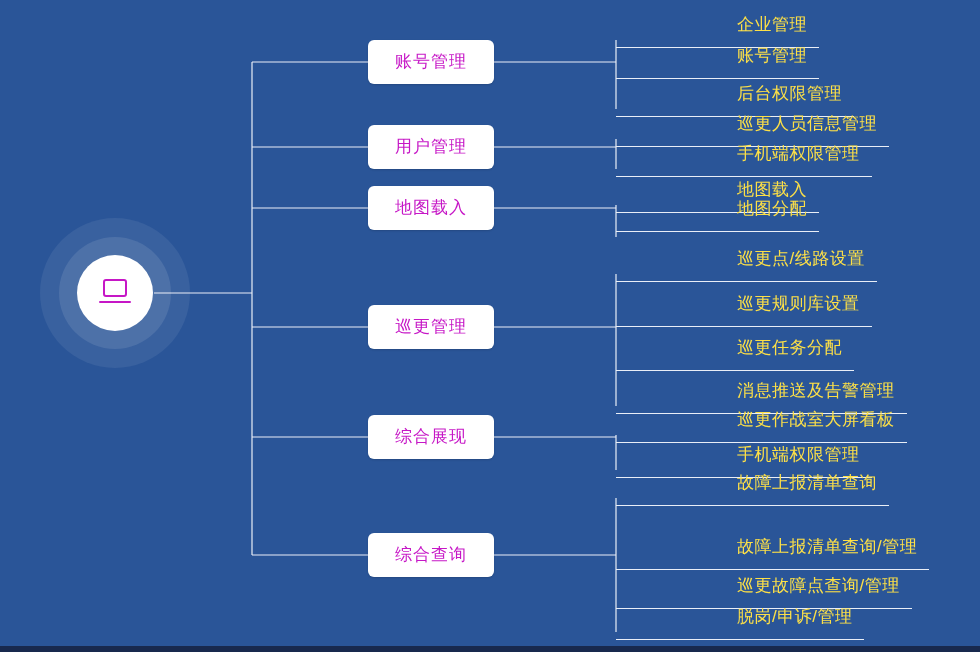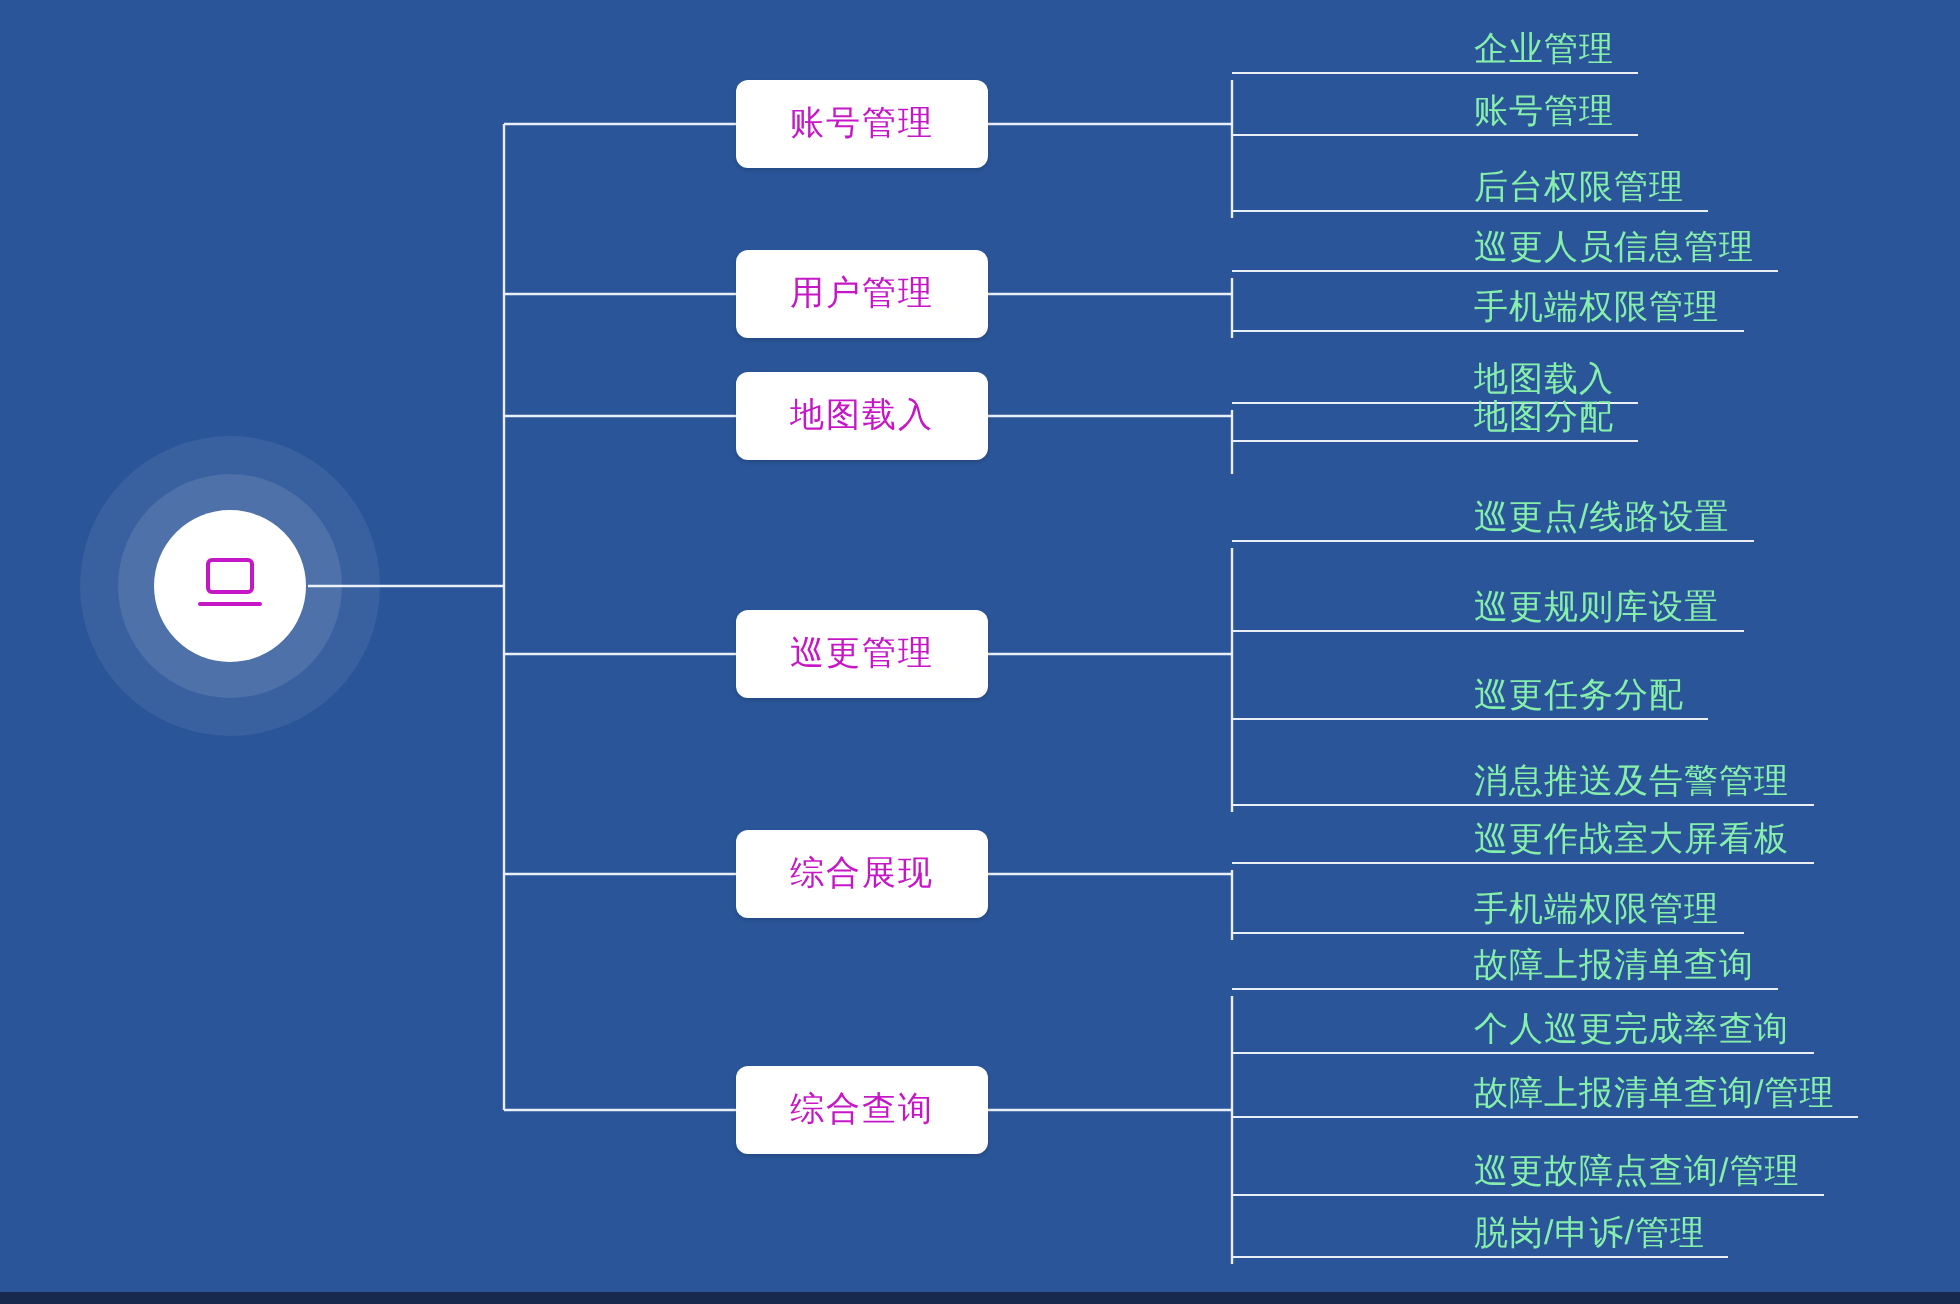--- a/index.html
+++ b/index.html
@@ -56,24 +56,24 @@
     line-height: 44px;
     text-align: center;
     letter-spacing: 1px;
     box-shadow: 0 1px 2px rgba(0,0,0,0.15);
   }
   
   .leaf {
     position: absolute;
     left: 616px;
     white-space: nowrap;
-    color: #86efac;
+    color: #fde047;
     font-size: 17px;
     line-height: 22px;
-    padding: 0 12px 0 121px;
+    padding: 0 12px 11px 121px;
     border-bottom: 1px solid #e9eef7;
     letter-spacing: 0.5px;
   }
   .bottom-strip {
     position: absolute;
     left: 0; bottom: 0;
     width: 980px; height: 6px;
     background: #18294e;
   }
 </style>
@@ -137,19 +137,18 @@
 
   <div class="leaf" style="top:248px">巡更点/线路设置</div>
   <div class="leaf" style="top:293px">巡更规则库设置</div>
   <div class="leaf" style="top:337px">巡更任务分配</div>
   <div class="leaf" style="top:380px">消息推送及告警管理</div>
 
   <div class="leaf" style="top:409px">巡更作战室大屏看板</div>
   <div class="leaf" style="top:444px">手机端权限管理</div>
 
   <div class="leaf" style="top:472px">故障上报清单查询</div>
-  <div class="leaf" style="top:504px">个人巡更完成率查询</div>
   <div class="leaf" style="top:536px">故障上报清单查询/管理</div>
   <div class="leaf" style="top:575px">巡更故障点查询/管理</div>
   <div class="leaf" style="top:606px">脱岗/申诉/管理</div>
 
   <div class="bottom-strip"></div>
 </div>
 
 </body></html>

